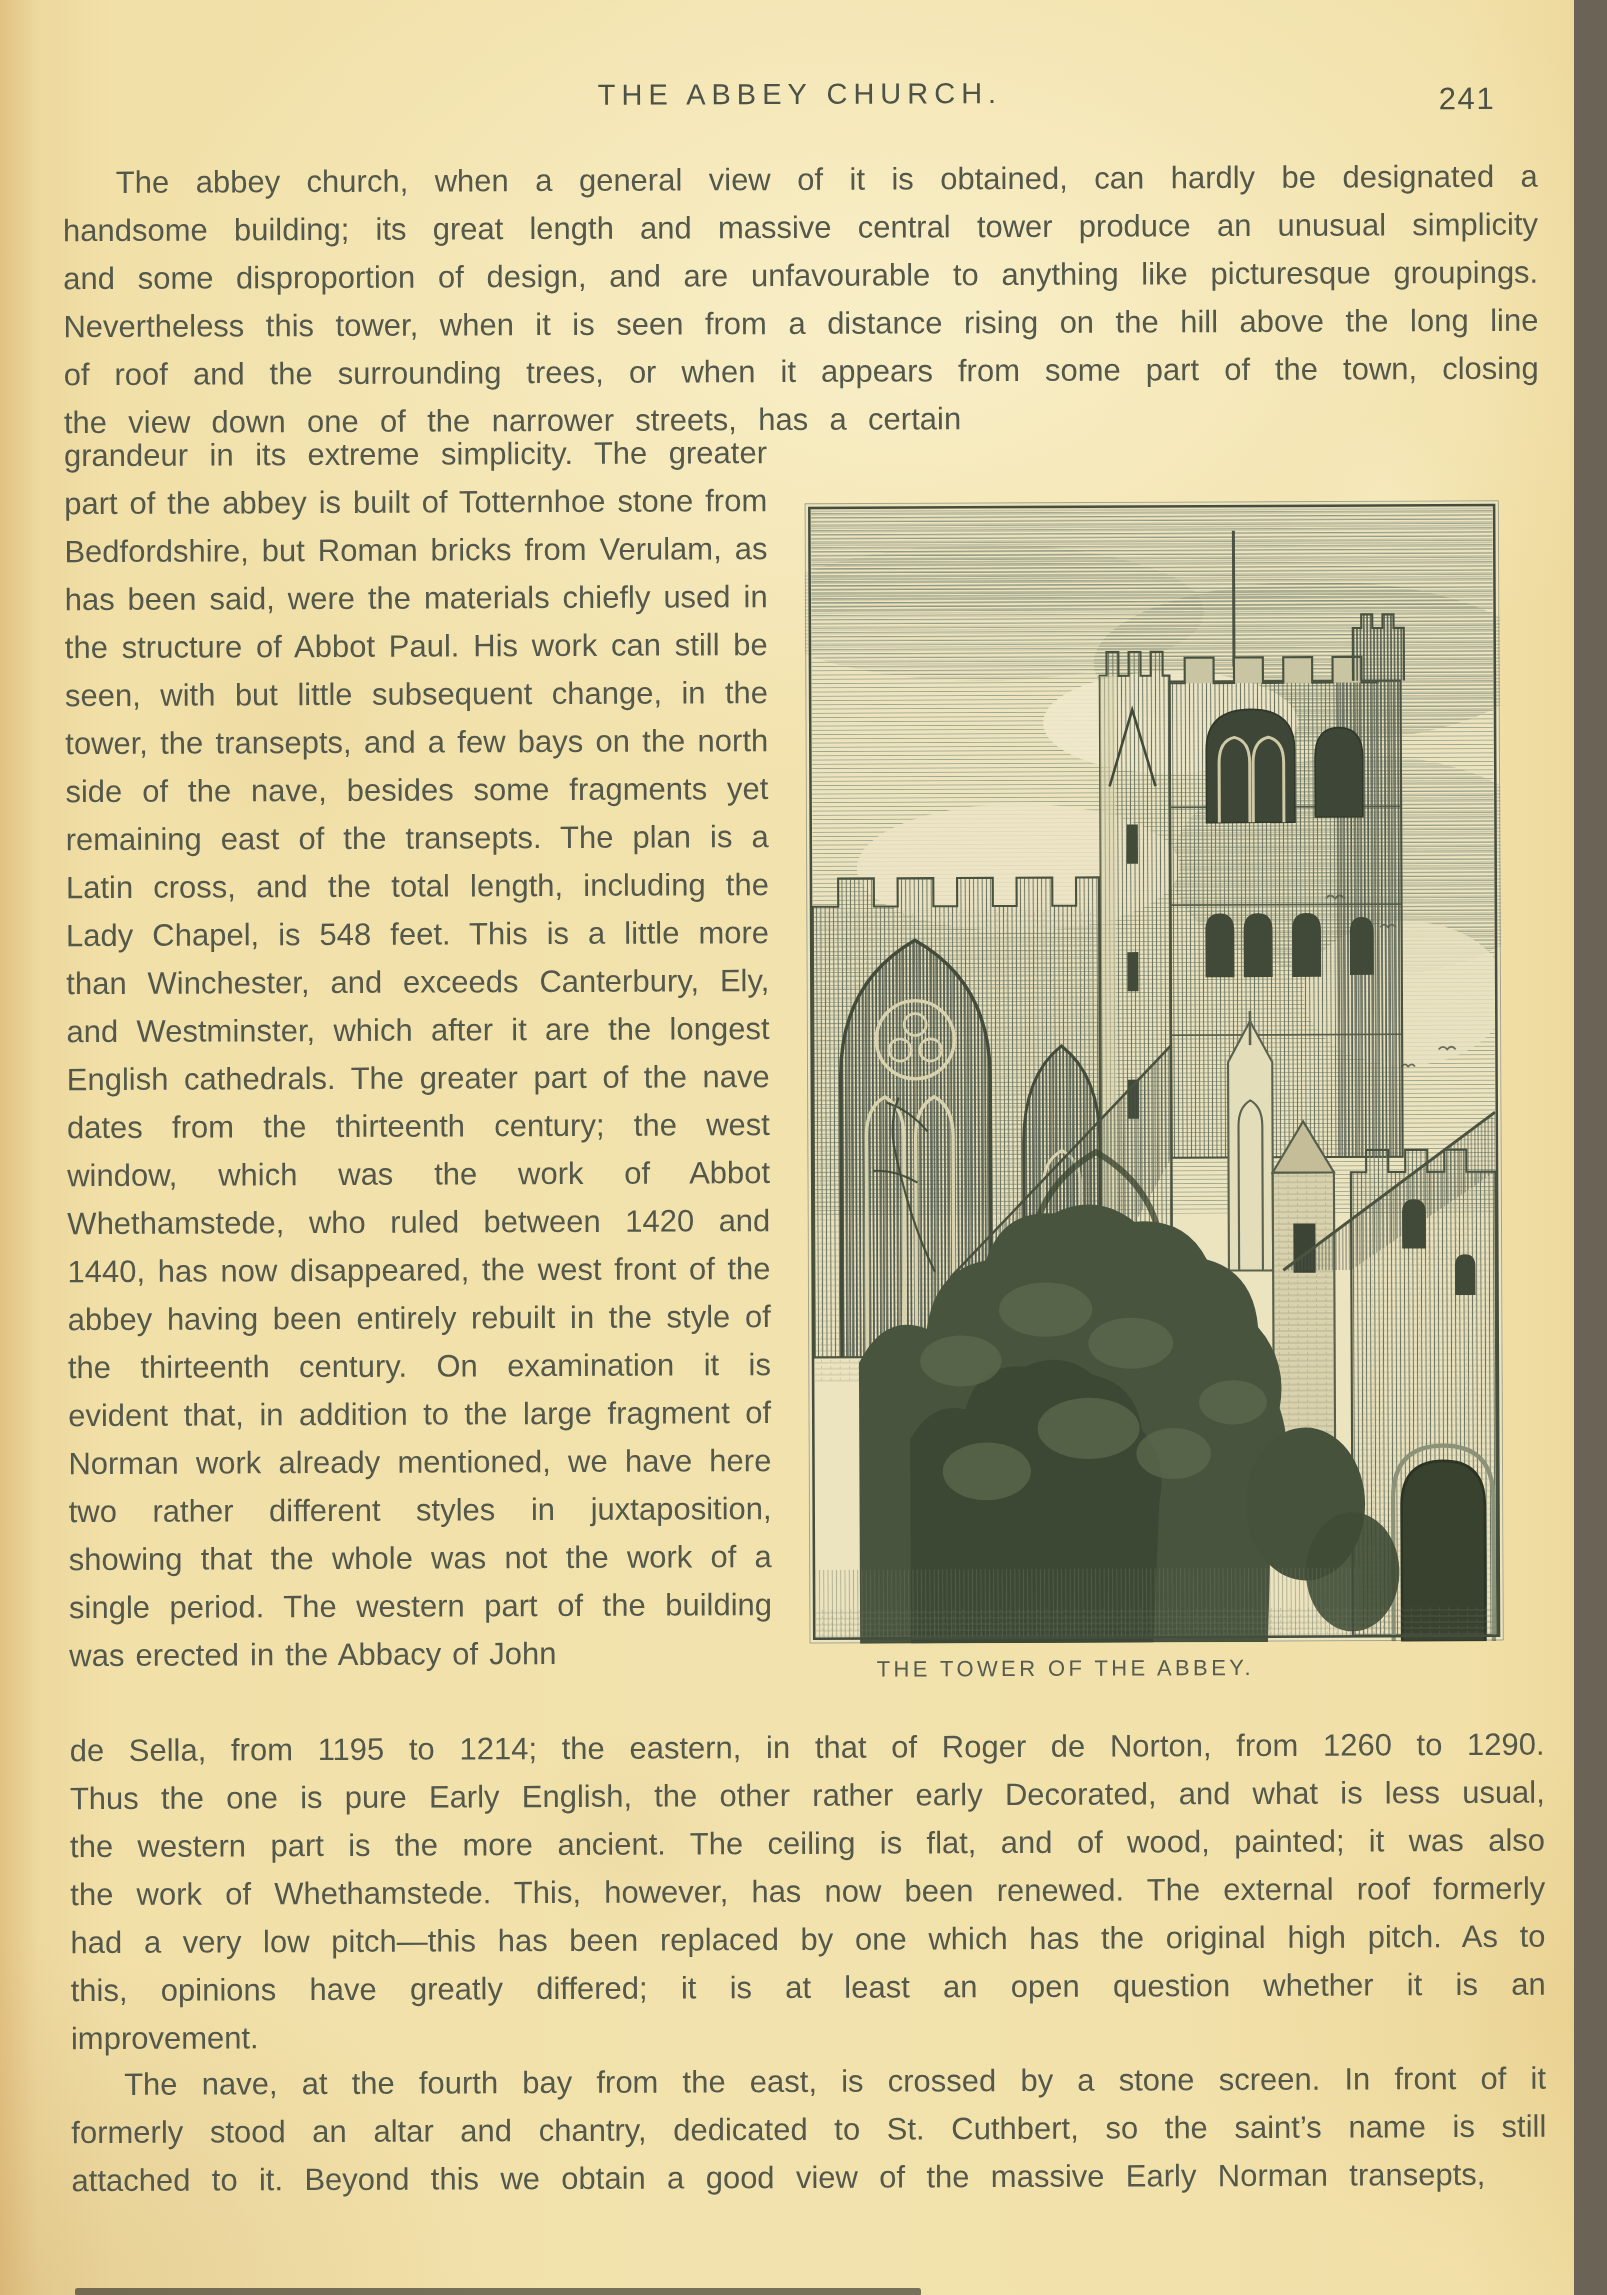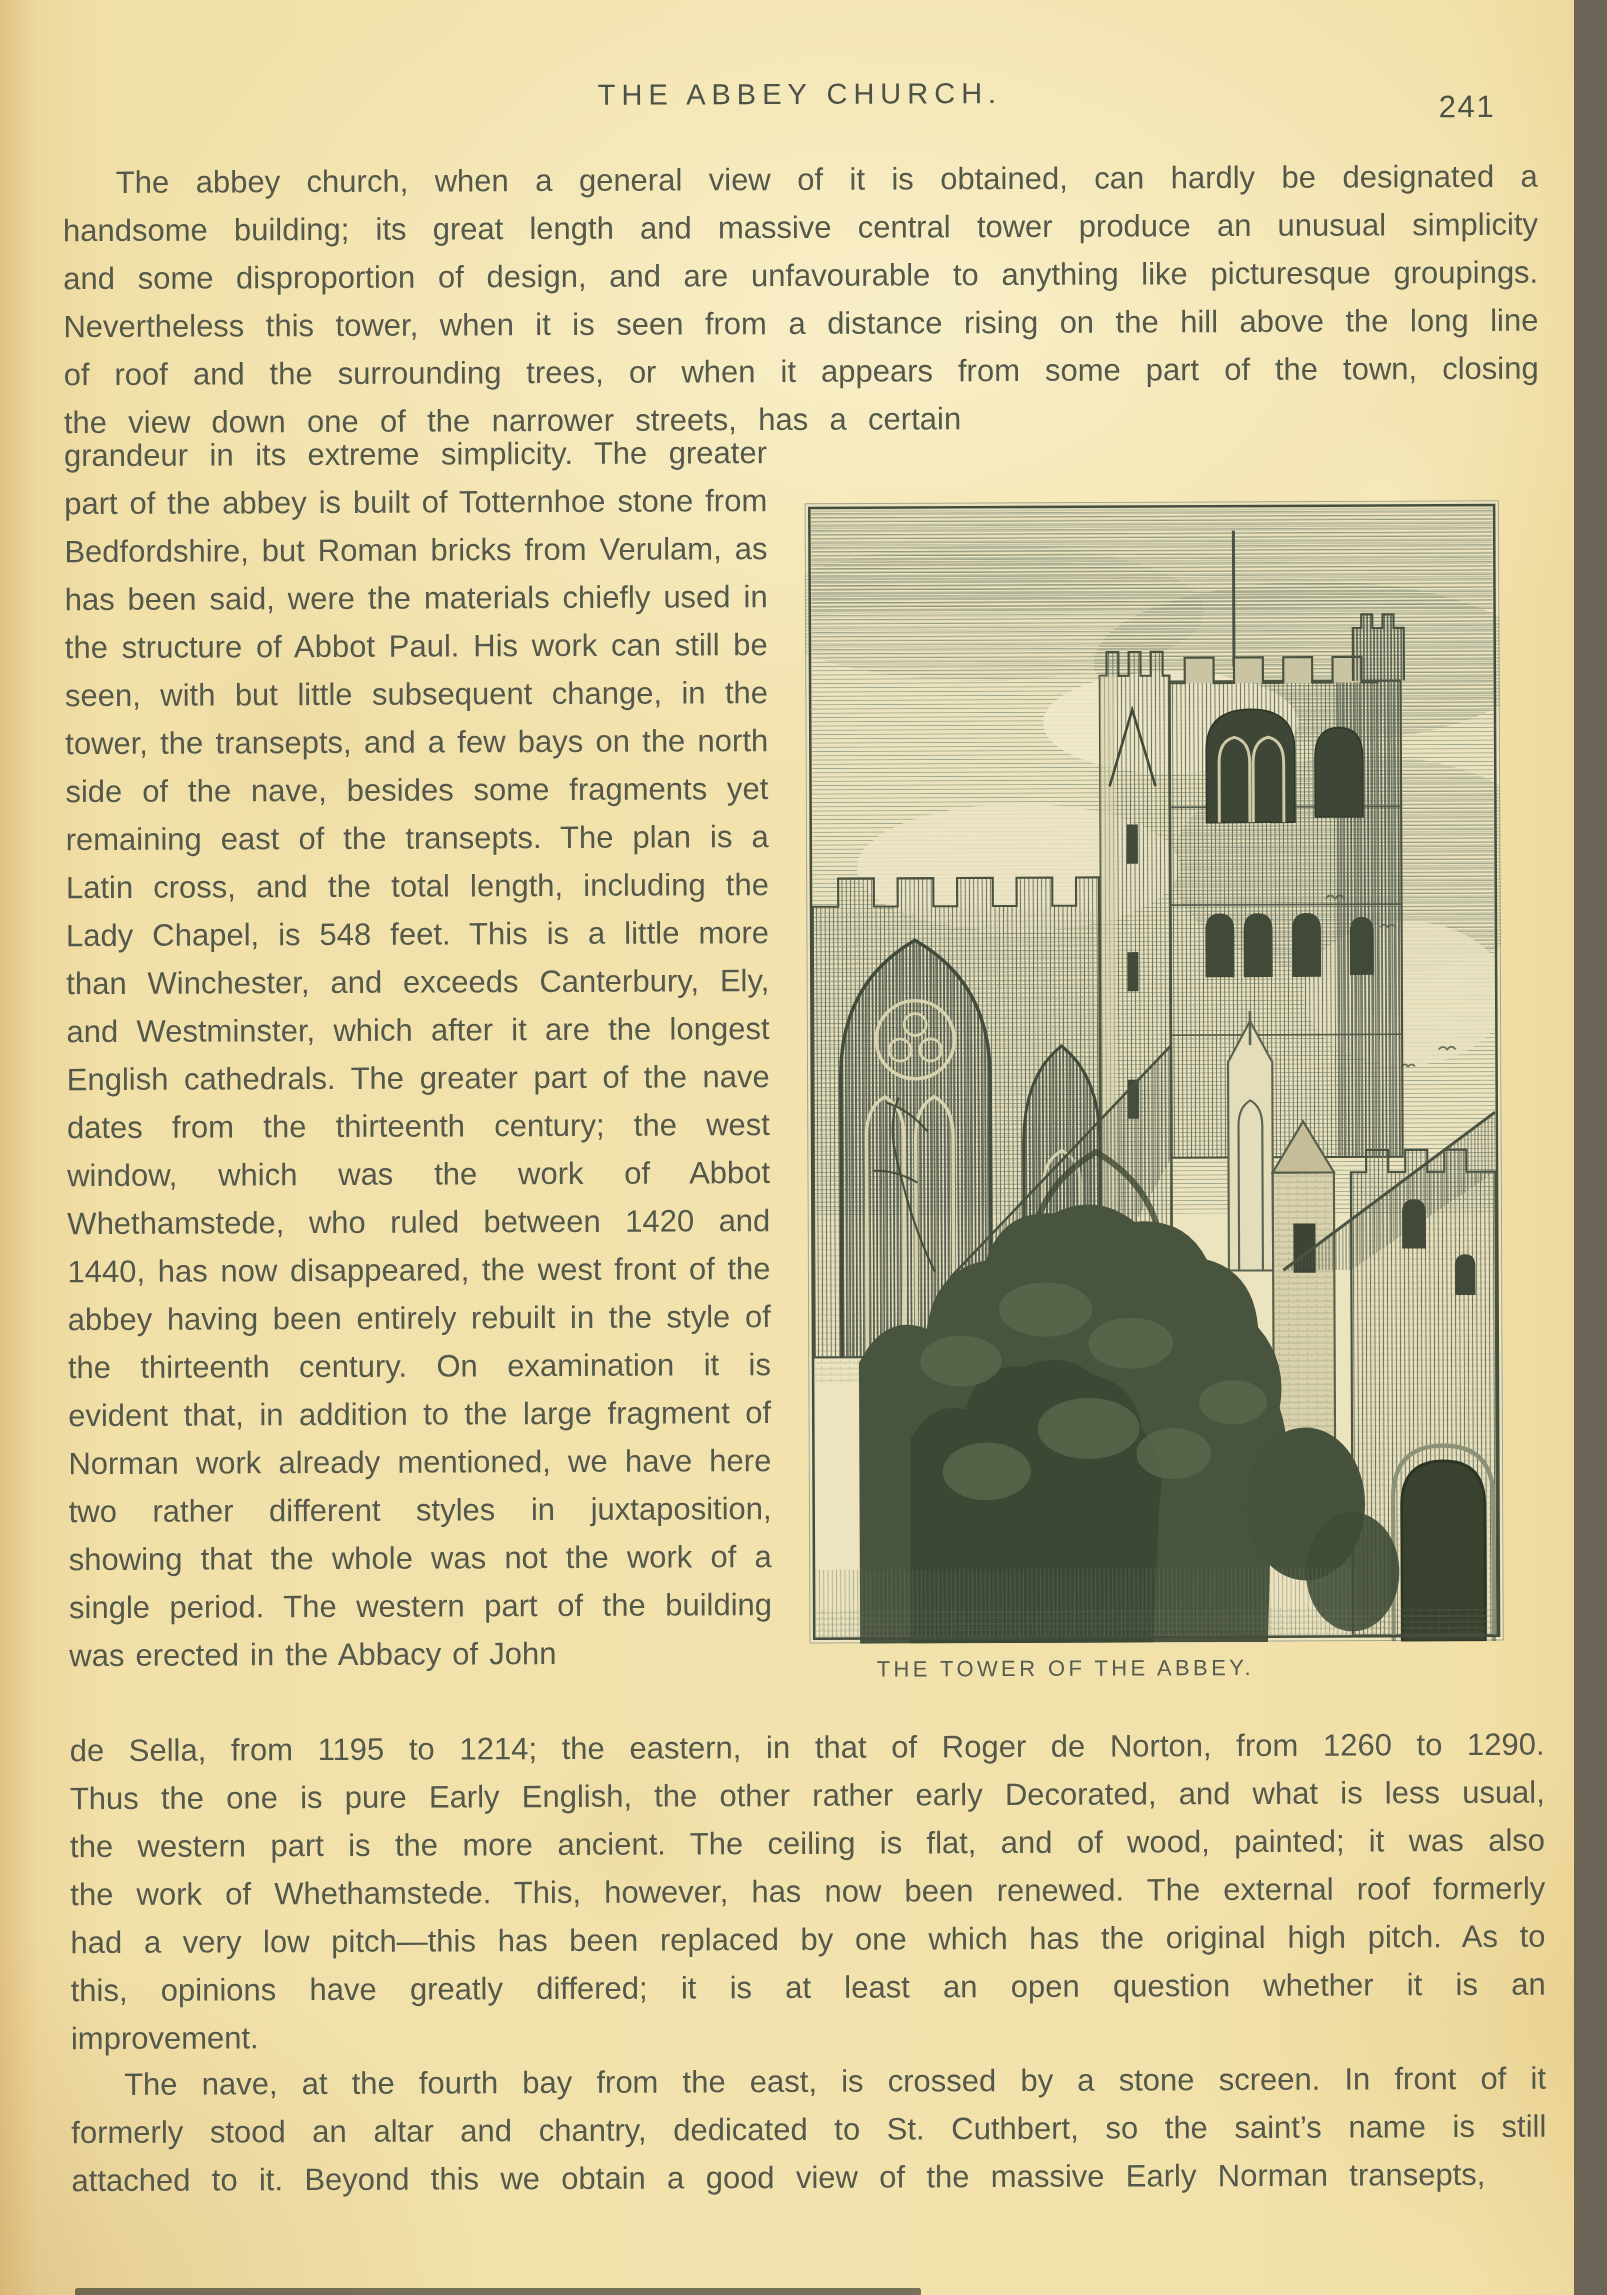--- a/index.html
+++ b/index.html
@@ -21,21 +21,21 @@
       radial-gradient(circle 221px at 72% 64%, rgba(205,176,112,0.08), rgba(205,176,112,0) 70%),
       radial-gradient(circle 153px at 40% 80%, rgba(200,168,104,0.10), rgba(200,168,104,0) 70%),
       radial-gradient(circle 127px at 88% 22%, rgba(255,252,230,0.18), rgba(255,252,230,0) 70%);
   }
   .scan{position:absolute;inset:0;transform:rotate(-0.25deg);transform-origin:50% 40%;}
   .header-title{
     position:absolute;top:78px;left:66px;width:1475px;
     text-align:center;font-size:29px;letter-spacing:6px;color:#4c5246;
   }
   .page-number{
-    position:absolute;top:92px;right:75px;
+    position:absolute;top:84px;right:75px;
     font-size:31px;letter-spacing:1.7px;color:#4c5246;
   }
   .body-text{
     position:absolute;left:66px;width:1475px;
     font-size:31px;line-height:48px;text-align:justify;
     color:#53584b;
   }
   .full{word-spacing:12.7px;}
   .indent{text-indent:53px;}
   #p1a{top:156px;}

